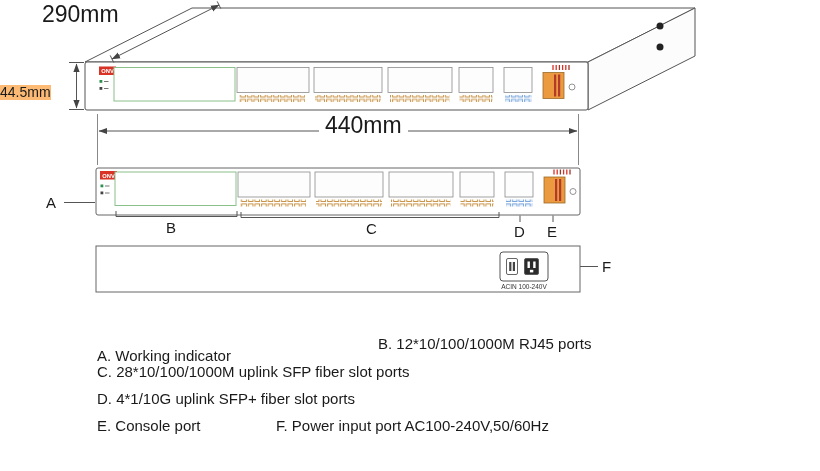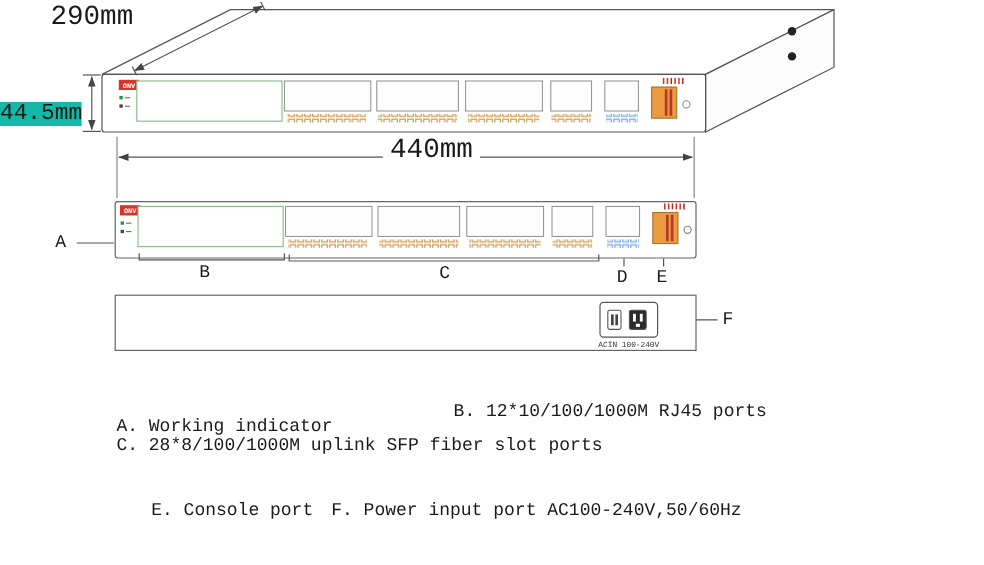--- a/index.html
+++ b/index.html
@@ -1,23 +1,23 @@
 <!DOCTYPE html>
 <html><head>
 <meta charset="utf-8">
 <style>
   html,body{margin:0;padding:0;background:#fff;}
   .stage{
     position:relative;width:820px;height:471px;background:#fff;
-    font-family:Liberation Mono, monospace;color:#1a1a1a;overflow:hidden;
+    font-family:Liberation Sans, sans-serif;color:#1a1a1a;overflow:hidden;
   }
   .abs{position:absolute;}
   svg{position:absolute;left:0;top:0;}
   .dim-label{font-size:23px;line-height:1.05;background:#fff;}
-  .dim-label-sm{font-size:19px;line-height:1.05;background:#14b8a6;}
+  .dim-label-sm{font-size:14px;line-height:1.05;background:#fdba74;}
   .callout{font-size:15px;line-height:1;}
   .legend-item{font-size:15px;line-height:1.2;white-space:nowrap;}
   .pad{padding:0 6px;}
 </style>
 </head>
 <body>
 
 <div class="stage">
 
   <svg width="820" height="471" viewBox="0 0 820 471">
@@ -150,17 +150,18 @@
 
   <div class="abs callout" style="left:46px;top:195px;">A</div>
   <div class="abs callout" style="left:166px;top:220px;">B</div>
   <div class="abs callout" style="left:366px;top:221px;">C</div>
   <div class="abs callout" style="left:514px;top:224px;">D</div>
   <div class="abs callout" style="left:547px;top:224px;">E</div>
   <div class="abs callout" style="left:602px;top:259px;">F</div>
 
   <div class="abs legend-item" style="left:97px;top:335px;margin-top:12px;">A. Working indicator</div>
   <div class="abs legend-item" style="left:378px;top:335px;">B. 12*10/100/1000M RJ45 ports</div>
-  <div class="abs legend-item" style="left:97px;top:363px;">C. 28*8/100/1000M uplink SFP fiber slot ports</div>
-  <div class="abs legend-item" style="left:97px;top:417px;margin-left:29px;">E. Console port</div>
+  <div class="abs legend-item" style="left:97px;top:363px;">C. 28*10/100/1000M uplink SFP fiber slot ports</div>
+  <div class="abs legend-item" style="left:97px;top:390px;">D. 4*1/10G uplink SFP+ fiber slot ports</div>
+  <div class="abs legend-item" style="left:97px;top:417px;">E. Console port</div>
   <div class="abs legend-item" style="left:276px;top:417px;text-align:right;">F. Power input port AC100-240V,50/60Hz</div>
 
 </div>
 
 </body></html>

